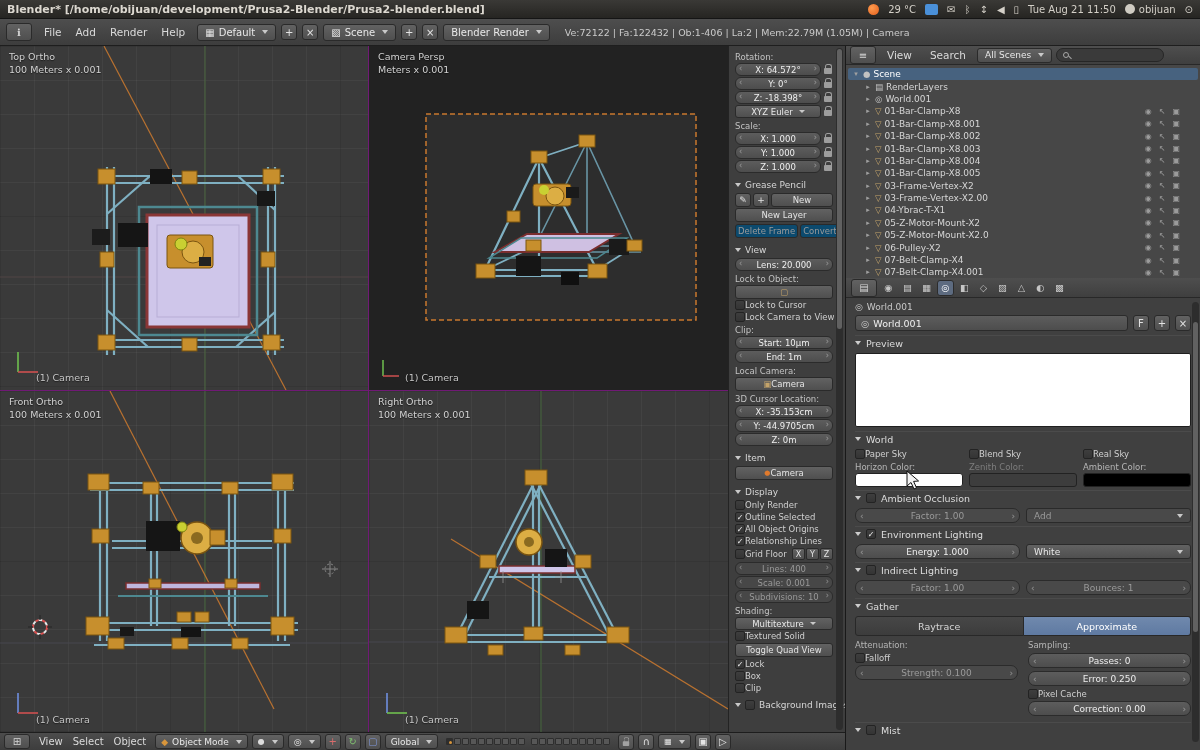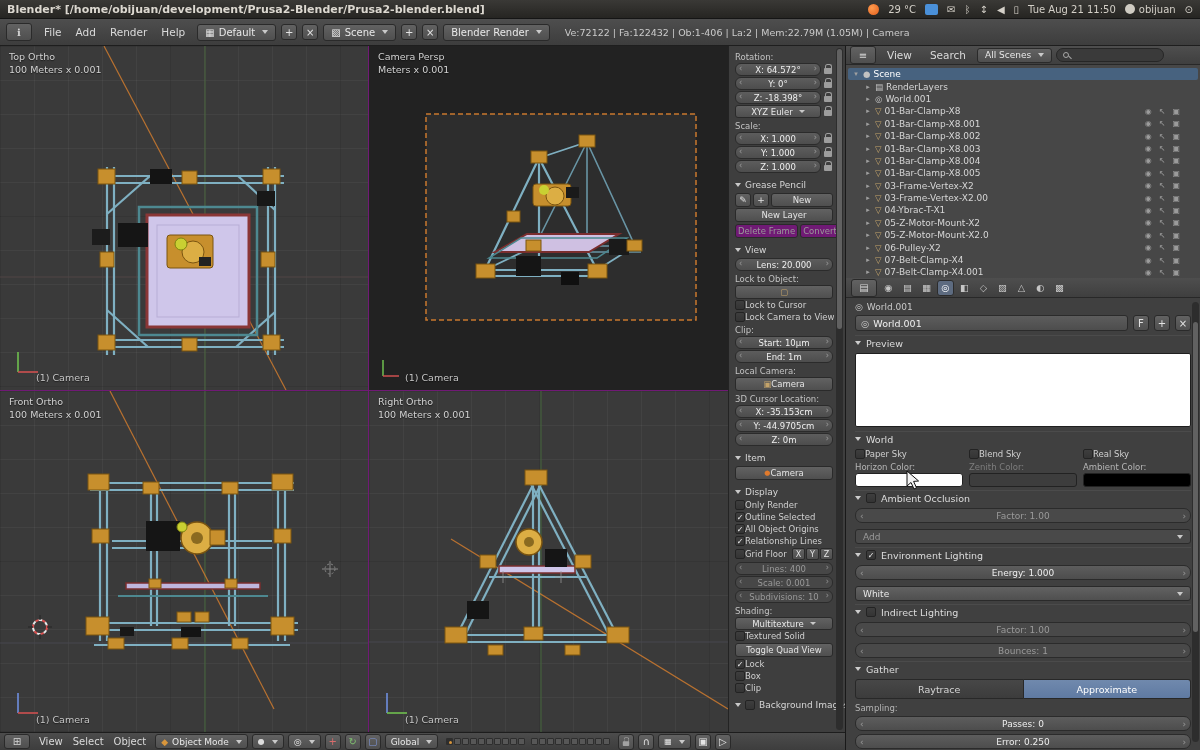--- a/index.html
+++ b/index.html
@@ -58,21 +58,21 @@
 .np-field::after{content:"›";right:3px}
 .nf-gray{background:#474747 !important;color:#989898 !important}
 .np-dd{flex:1;height:13px;border-radius:3px;justify-content:center;font-size:8.5px;padding:0 4px}
 .w-dd.np-dd::after{margin-left:2px;border-top-width:3px}
 .np-sect{display:flex;align-items:center;gap:4px;font-size:9px;color:#d6d6d6;margin:7px 0 3px;white-space:nowrap}
 .np-sect::before{content:"";width:0;height:0;border-left:3px solid transparent;border-right:3px solid transparent;border-top:4px solid #c9c9c9;flex:none}
 .np-btn{width:100%;height:14px;margin-bottom:2px;font-size:8.5px;border-radius:3px}
 .np-grow{flex:1;height:14px;font-size:8.5px;padding:0 2px}
 .np-ic-btn{width:16px;height:14px;padding:0;font-size:9px}
 .axis-btn{width:13px;height:12px;padding:0;font-size:8px;border-radius:2px}
-.gray-btn{background:#701a75;color:#9a9a9a}
+.gray-btn{background:#0c4a6e;color:#9a9a9a}
 
 
 .rdiv{position:absolute;left:845px;top:46px;width:1px;height:704px;background:#191919}
 .outliner{position:absolute;left:846px;top:46px;width:354px;height:232px;background:#474747;overflow:hidden}
 .ol-hdr{height:19px;background:linear-gradient(#4e4e4e,#3f3f3f);border-bottom:1px solid #282828;display:flex;align-items:center;gap:4px;padding:0 4px}
 .ol-search{width:108px;height:14px;border-radius:7px;background:#3a3a3a;border:1px solid #262626;display:flex;align-items:center;padding:0 6px}
 .mag{width:6px;height:6px;border:1.3px solid #a8a8a8;border-radius:50%;position:relative;display:inline-block}
 .mag::after{content:"";position:absolute;width:4px;height:1.3px;background:#a8a8a8;transform:rotate(45deg);right:-3.5px;bottom:-1.5px}
 .ol-tree{padding:3px 2px 0 2px;font-size:9px}
 .ol-row{display:flex;align-items:center;gap:3px;height:12.4px;padding:0 4px;border-radius:2px;color:#d6d6d6;white-space:nowrap}
@@ -95,21 +95,21 @@
 .pr-row{display:flex;align-items:center;gap:5px;margin-bottom:4px}
 .pr-namefield{flex:1;height:16px;border-radius:3px;background:linear-gradient(#5d5d5d,#4d4d4d);border:1px solid #2b2b2b;display:flex;align-items:center;gap:4px;padding:0 5px;font-size:9.5px;color:#f0f0f0}
 .p-hdr{display:flex;align-items:center;gap:5px;height:15px;font-size:9.5px;color:#dcdcdc;margin:3px 0 3px;border-top:1px solid #4b4b4b}
 .p-hdr::before{content:"";width:0;height:0;border-left:3px solid transparent;border-right:3px solid transparent;border-top:4px solid #cdcdcd}
 .p-field{height:15px;border-radius:7px;background:linear-gradient(#5d5d5d,#4d4d4d);border:1px solid #2b2b2b;font-size:9px;color:#eee;display:flex;align-items:center;justify-content:center;position:relative;flex:1;white-space:nowrap}
 .p-field::before{content:"‹";left:4px;position:absolute;font-size:9px;color:rgba(255,255,255,.4)}
 .p-field::after{content:"›";right:4px;position:absolute;font-size:9px;color:rgba(255,255,255,.4)}
 .pf-gray{background:#494949 !important;color:#9a9a9a !important}
 .p-dd{flex:1;height:15px;font-size:9px;border-radius:3px;justify-content:space-between}
 .w3{display:grid;grid-template-columns:1fr 1fr 1fr;gap:6px;margin-bottom:3px}
-.w2{display:grid;grid-template-columns:1fr;gap:6px;margin-bottom:3px}
+.w2{display:grid;grid-template-columns:1fr 1fr;gap:6px;margin-bottom:3px}
 .p-lab{font-size:8.5px;color:#b5b5b5;white-space:nowrap}
 .p-lab.dim{color:#7d7d7d}
 .swatch{height:14px;border-radius:3px;border:1px solid #222}
 .sw-h{background:#fff}
 .sw-z{background:#3d3d3d}
 .sw-a{background:#000}
 .segrow{display:flex;margin-bottom:4px}
 .seg{flex:1;height:20px;display:flex;align-items:center;justify-content:center;font-size:9.5px;border:1px solid #282828;color:#d6d6d6;background:linear-gradient(#474747,#3c3c3c)}
 .seg.active{background:linear-gradient(#7089ad,#5f7aa2);color:#fff}
 .seg:first-child{border-radius:3px 0 0 3px}
@@ -891,20 +891,30 @@
 
     <div class="p-hdr">
         <span>Gather</span>
       </div>
     <div class="segrow">
       <div class="seg">Raytrace</div>
       <div class="seg active">Approximate</div>
     </div>
     <div class="pcols">
       <div class="pcol">
+        <div class="p-lab" style="margin-bottom:3px">Attenuation:</div>
+        <div class="chk-row">
+            <span class="chk"></span>
+            <span>Falloff</span>
+          </div>
+        <div class="pr-row">
+            <div class="p-field pf-gray">Strength: 0.100</div>
+          </div>
+      </div>
+      <div class="pcol">
         <div class="p-lab" style="margin-bottom:3px">Sampling:</div>
         <div class="pr-row">
             <div class="p-field">Passes: 0</div>
           </div>
         <div class="pr-row">
             <div class="p-field">Error: 0.250</div>
           </div>
         <div class="chk-row">
             <span class="chk"></span>
             <span>Pixel Cache</span>

